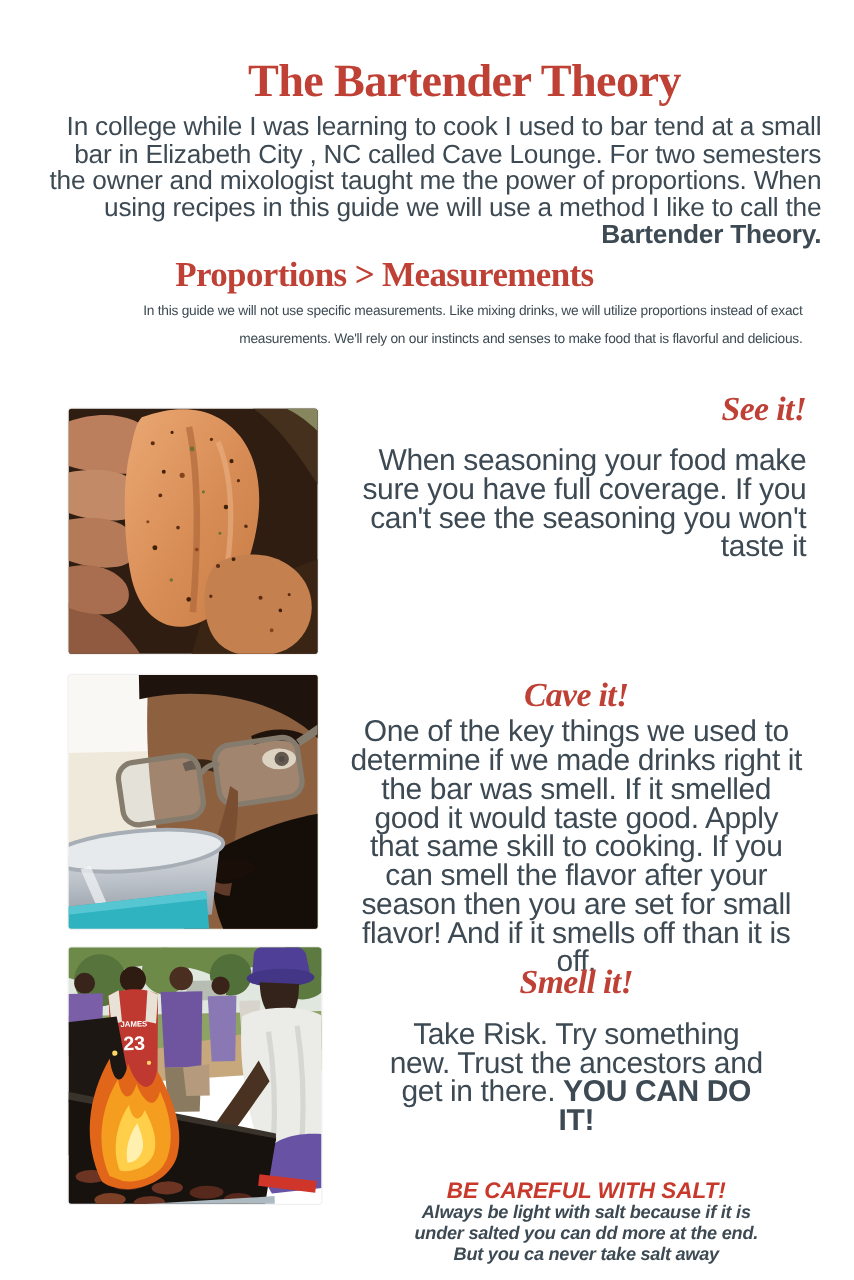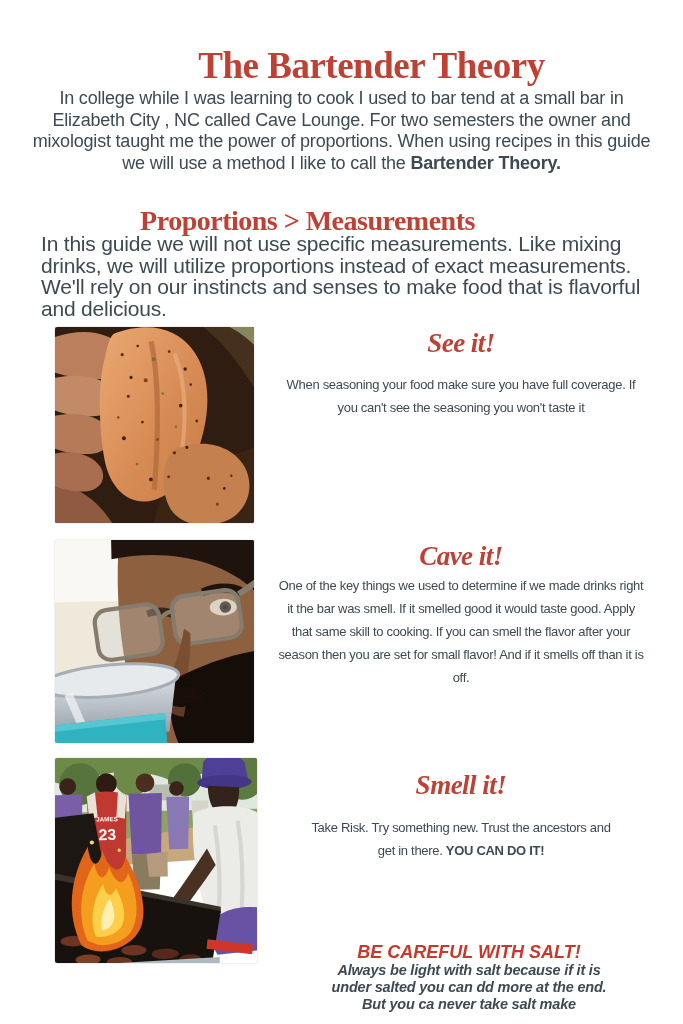--- a/index.html
+++ b/index.html
@@ -34,28 +34,28 @@
   }
   .prop-heading{
     position:absolute;top:182px;left:0;width:615px;
     text-align:center;
     font-size:28px;line-height:32px;
     letter-spacing:-0.5px;
   }
   
   .intro-par{
     position:absolute;top:70px;left:26px;width:631px;
-    text-align:center;
-    font-size:18px;line-height:21.5px;
+    text-align:right;
+    font-size:21px;line-height:21.5px;
     letter-spacing:-0.2px;
   }
   .prop-par{
-    position:absolute;top:212px;left:41px;width:601px;
-    text-align:left;
-    font-size:21px;line-height:21.5px;
+    position:absolute;top:228px;left:41px;width:601px;
+    text-align:right;
+    font-size:11px;line-height:21.5px;
     letter-spacing:-0.2px;
   }
   
   .photo{
     position:absolute;left:55px;
     background:#ffffff;
     border-radius:2px;
     overflow:hidden;
     box-shadow:0 0 0 1px #f0f0f0;
   }
@@ -67,25 +67,25 @@
   .sec-text{
     position:absolute;left:277px;width:368px;
     text-align:center;
   }
   .sec-text .sec-heading{
     font-size:27px;line-height:30px;
     font-style:italic;
     letter-spacing:-0.5px;
   }
   .sec-body{
-    font-size:13px;line-height:23px;
+    font-size:24px;line-height:23px;
     letter-spacing:-0.3px;
     color:var(--ink);
   }
-  .sec-see{top:328px;}
+  .sec-see{top:312px;text-align:right;}
   .sec-see .sec-body{margin-top:15px;}
   .sec-smell{top:541px;}
   .sec-smell .sec-body{margin-top:3px;}
   .sec-feel{top:770px;}
   .sec-feel .sec-body{margin-top:16px;max-width:302px;margin-left:auto;margin-right:auto;}
   
   .salt{
     position:absolute;top:944px;left:319px;width:300px;
     text-align:center;
     font-style:italic;font-weight:700;
@@ -300,16 +300,16 @@
     </svg>
   </div>
 
   <div class="sec-text sec-feel">
     <div class="serif-heading sec-heading">Smell it!</div>
     <div class="sec-body"><span>Take Risk. Try something new. Trust the ancestors and get in there. </span><strong>YOU CAN DO IT!</strong></div>
   </div>
 
   <div class="salt">
     <div class="salt-heading">BE CAREFUL WITH SALT!</div>
-    <div class="salt-body">Always be light with salt because if it is under salted you can dd more at the end. But you ca never take salt make</div>
+    <div class="salt-body">Always be light with salt because if it is under salted you can dd more at the end. But you ca never take salt away</div>
   </div>
 
 </div>
 
 </body></html>

